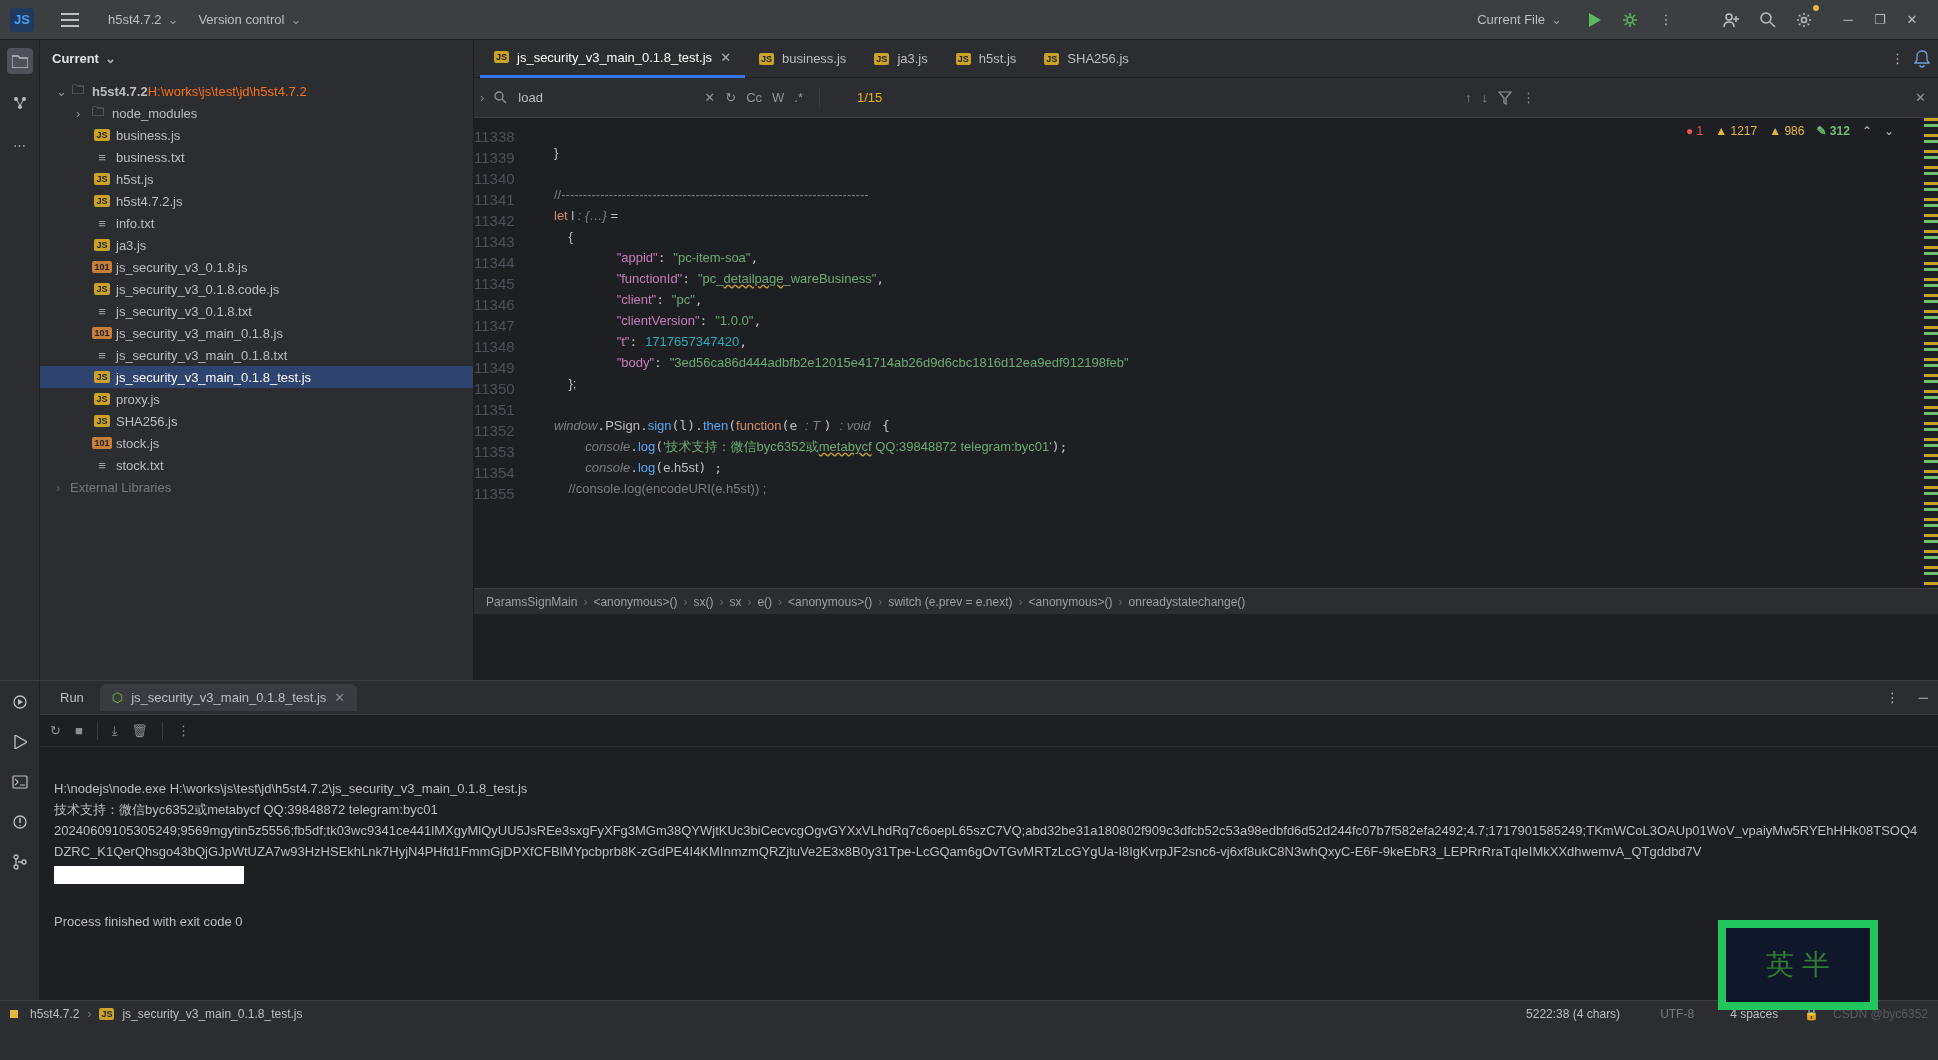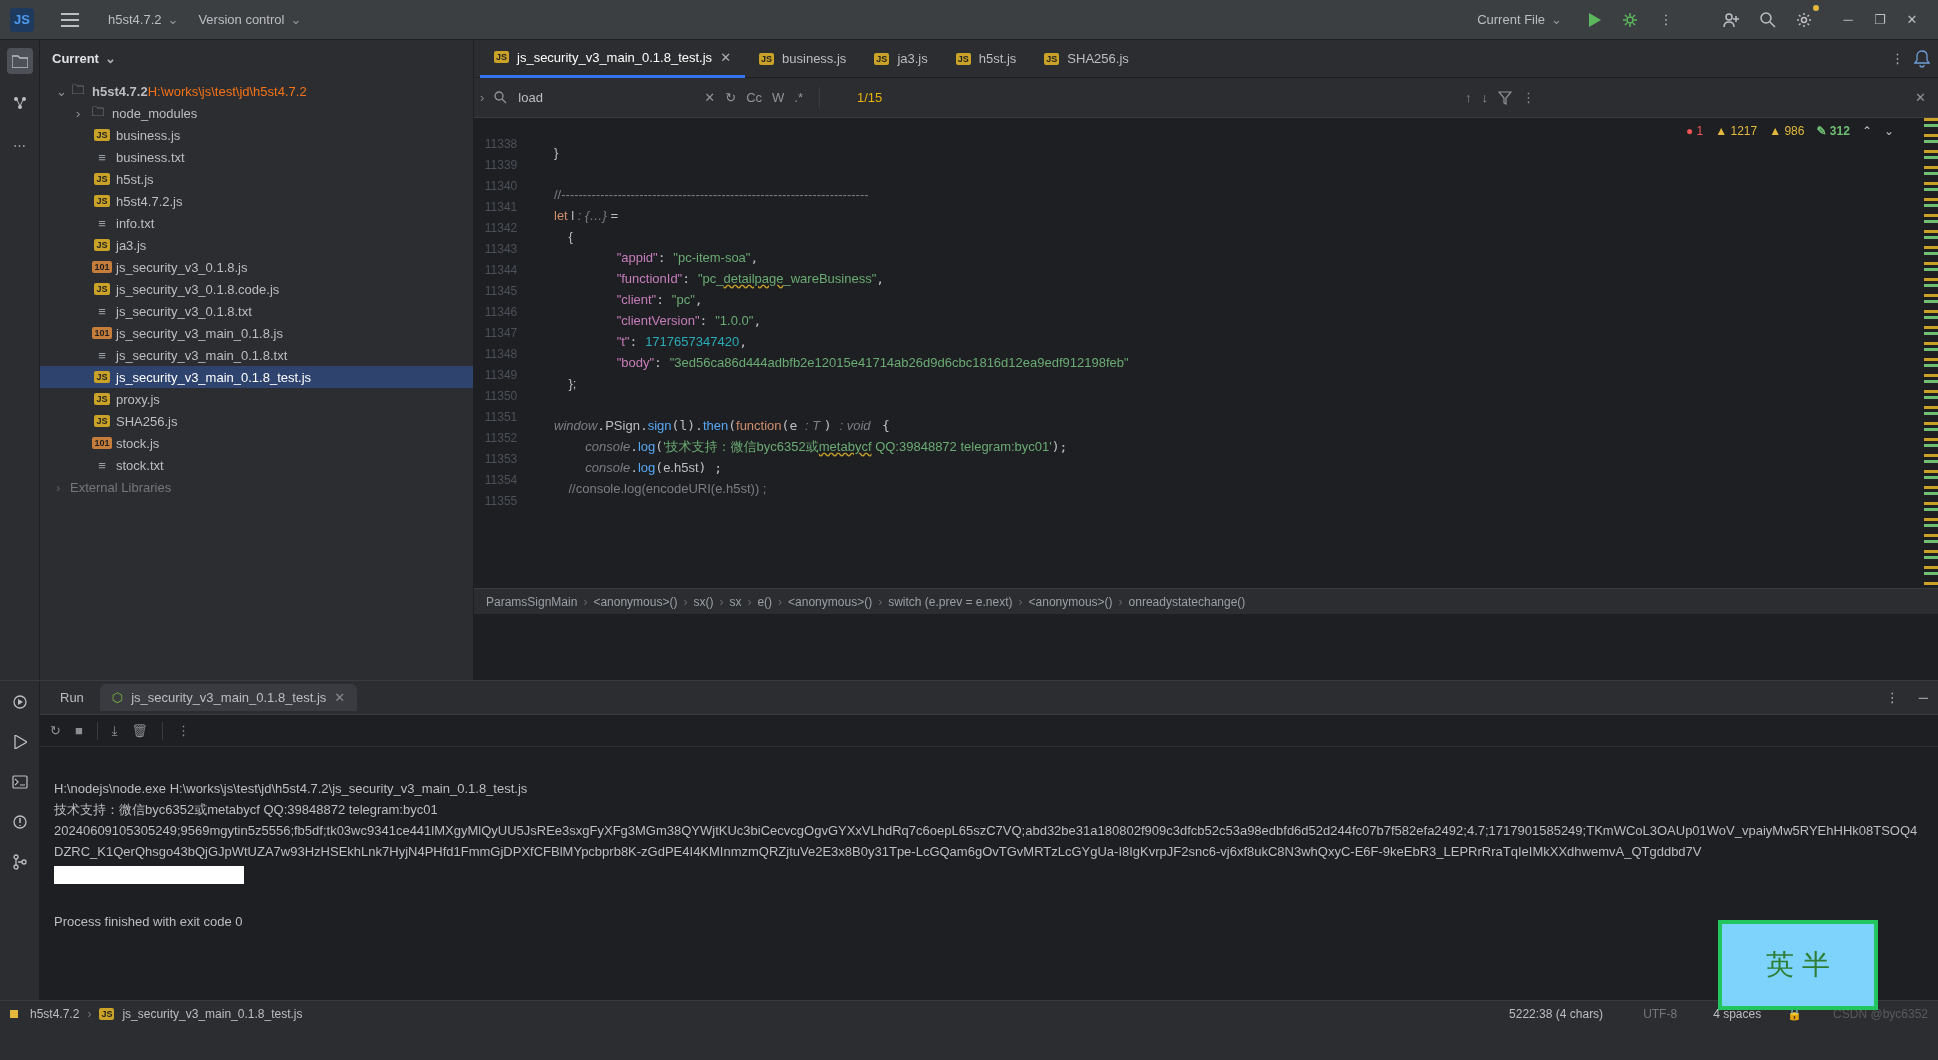--- a/index.html
+++ b/index.html
@@ -42,21 +42,21 @@
 .tabs .right-icons { position:absolute; right:8px; display:flex; gap:10px; align-items:center; }
 
 .searchbar { height:40px; background:#2b2d30; display:flex; align-items:center; padding:0 12px 0 6px; border-bottom:1px solid #393b40; gap:10px; }
 .searchbar .arrow-r { opacity:.6; }
 .searchbar input { flex:0 0 170px; background:transparent; border:none; color:#bcbec4; outline:none; font-size:13px; }
 .searchbar .s-btn { opacity:.7; cursor:pointer; }
 .searchbar .count { margin-left:21px; color:#eab308; }
 .searchbar .spacer { flex:1; }
 
 .code-wrap { display:flex; height:470px; position:relative; }
-.gutter { width:64px; background:#1e1f22; text-align:center; padding-right:10px; color:#4b5059; font-family:Consolas,monospace; font-size:12px; line-height:21px; padding-top:16px; user-select:none; }
+.gutter { width:64px; background:#1e1f22; text-align:left; padding-right:10px; color:#4b5059; font-family:Consolas,monospace; font-size:15px; line-height:21px; padding-top:8px; user-select:none; }
 .code { flex:1; padding:3px 0 0 16px; font-family:Consolas,monospace; font-size:13px; line-height:21px; color:#bcbec4; white-space:pre; position:relative; }
 .code-meta { position:absolute; right:44px; top:6px; display:flex; gap:12px; align-items:center; font-size:12px; }
 .err { color:#f05454; }
 .warn { color:#e2b93d; }
 .typo { color:#6fbf73;font-weight:bold; }
 .kw { color:#cf8e6d; }
 .str { color:#6aab73; }
 .num { color:#2aacb8; }
 .prop { color:#c77dbb; }
 .fn { color:#56a8f5; }
@@ -80,21 +80,21 @@
 .bp-toolbar { height:32px; display:flex; align-items:center; padding:0 10px; gap:14px; border-bottom:1px solid #2b2d30; }
 .bp-toolbar .tool { opacity:.7; cursor:pointer; }
 .console { flex:1; padding:10px 14px; font-family:Consolas,monospace; font-size:13px; line-height:21px; color:#bcbec4; white-space:pre-wrap; word-break:break-all; overflow:hidden; }
 .console .edit-box { width:190px; height:18px; background:#fff; display:inline-block; margin-top:4px; }
 
 .statusbar { height:26px; background:#2b2d30; border-top:1px solid #393b40; display:flex; align-items:center; padding:0 10px; font-size:12px; gap:8px; }
 .statusbar .sq { width:8px; height:8px; background:#e2b93d; display:inline-block; margin-right:4px; }
 .statusbar .sep { opacity:.5; }
 .statusbar .spacer { flex:1; }
 
-.floating-img { position:absolute; bottom:50px; right:60px; width:160px; height:90px; background:#7dd3fc; border:4px solid #22c55e; display:flex; align-items:center; justify-content:center; color:#2e7d32; font-size:28px; }
+.floating-img { position:absolute; bottom:50px; right:60px; width:160px; height:90px; background:#0f172a; border:8px solid #22c55e; display:flex; align-items:center; justify-content:center; color:#2e7d32; font-size:28px; }
 
 .notif-bell { color:#6f737a; }
 svg { display:block; }
 </style>
 </head>
 <body>
 
 <div class="titlebar">
   <div class="logo">JS</div>
   <div class="hamburger icon-btn">
@@ -497,18 +497,18 @@
   <span class="sep">›</span>
   <span class="js-ic">JS</span>
   <span>js_security_v3_main_0.1.8_test.js</span>
   <div class="spacer"></div>
   <span>5222:38 (4 chars)</span>
   <span style="width:24px"></span>
   <span style="opacity:.5">UTF-8</span>
   <span style="width:20px"></span>
   <span>4 spaces</span>
   <span style="margin-left:18px">🔒</span>
-  <span style="opacity:.3;margin-left:23px">CSDN @byc6352</span>
+  <span style="opacity:.3;margin-left:6px">CSDN @byc6352</span>
 </div>
 
 <div class="floating-img">
   <span>英    半</span>
 </div>
 
 </body></html>

